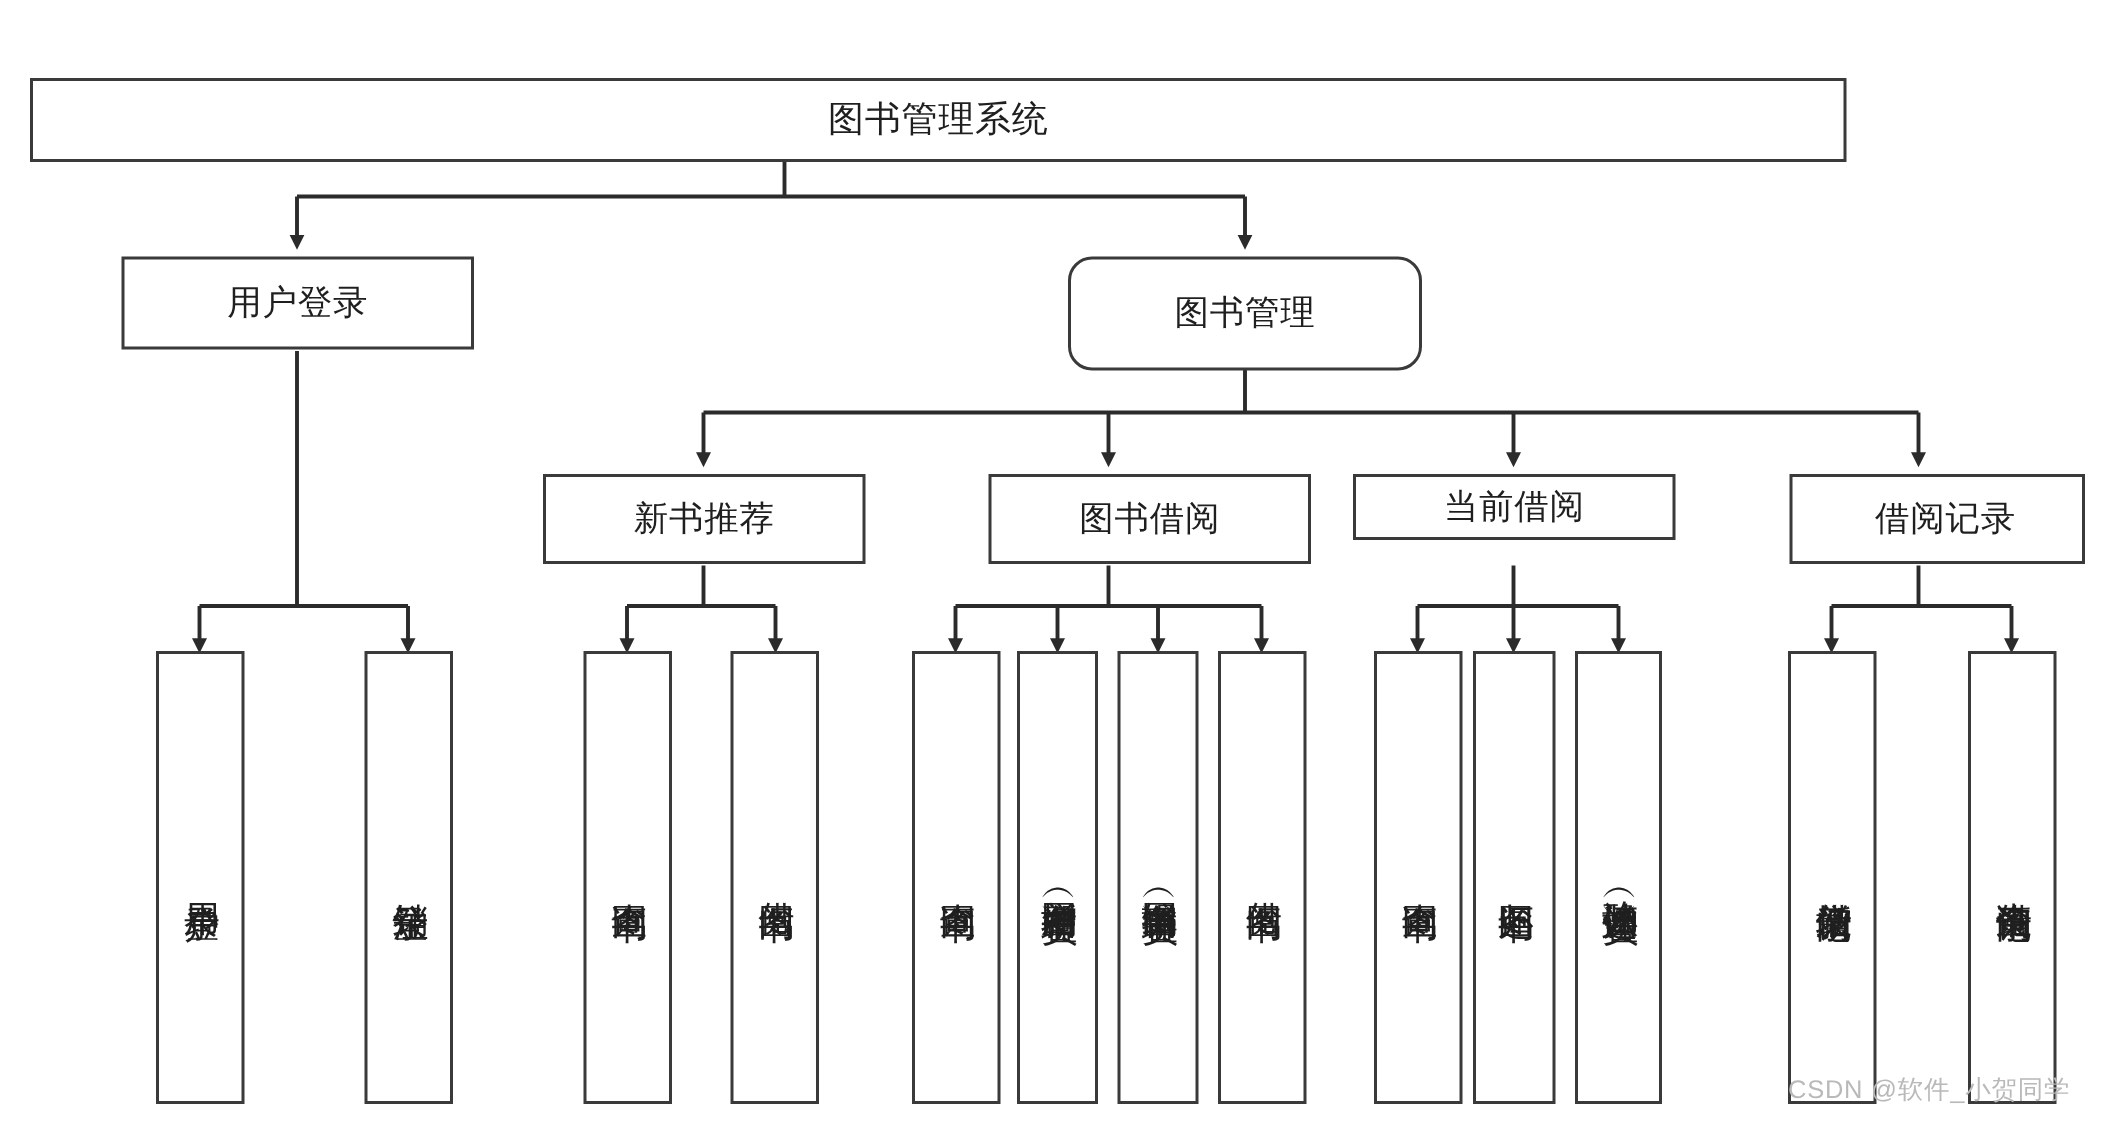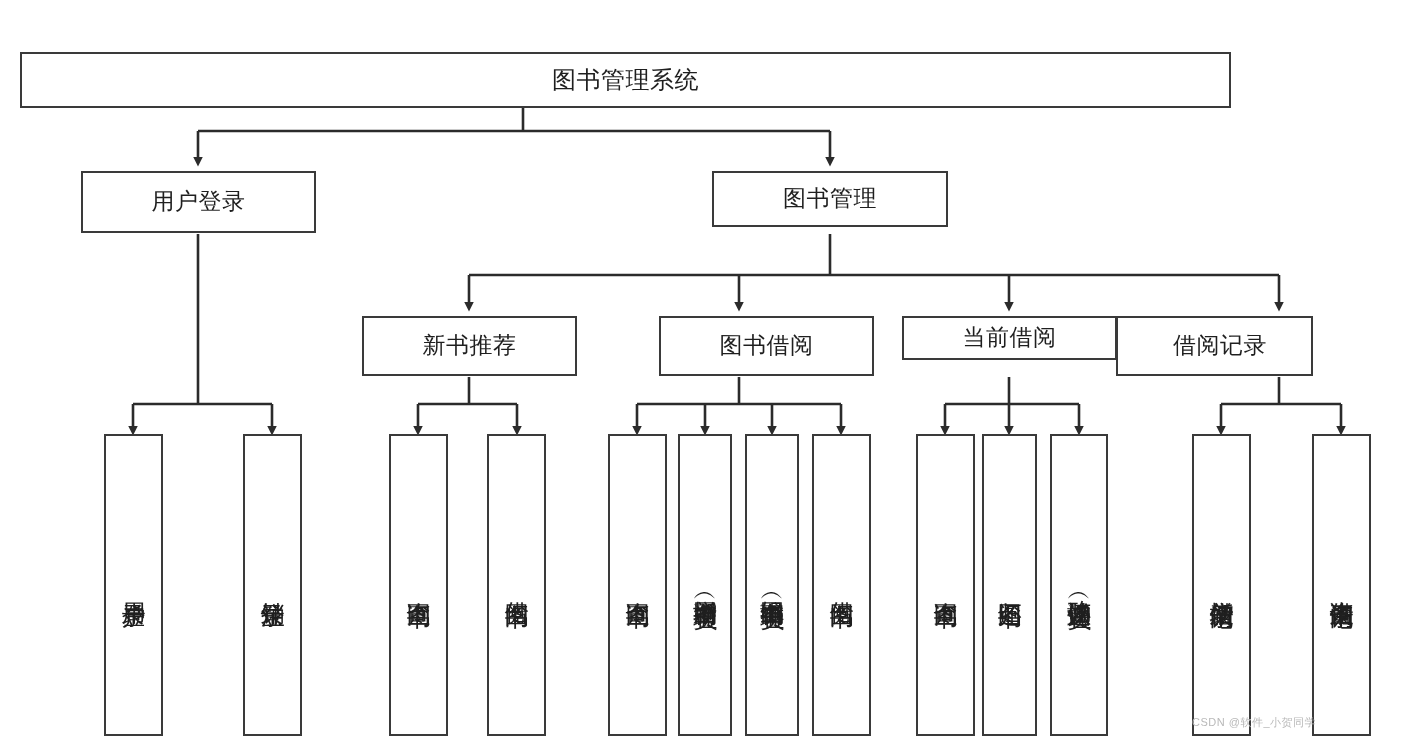--- a/index.html
+++ b/index.html
@@ -58,21 +58,21 @@
     writing-mode: vertical-rl;
     text-orientation: upright;
     font-size: 24px;
     line-height: 1.02;
     letter-spacing: 1px;
     max-height: 100%;
     white-space: nowrap;
   }
   .watermark {
     position: absolute;
-    font-size: 11px;
+    font-size: 17px;
     color: #b9b9b9;
     white-space: nowrap;
     z-index: 5;
     letter-spacing: 0.5px;
   }
 </style>
 </head>
 <body>
 
 <div id="canvas">
@@ -128,37 +128,37 @@
   </svg>
 
   <div class="node root h-node" style="left:20px; top:12px; width:1211px; height:56px;margin-top:40px;">
     <span class="lbl">图书管理系统</span>
   </div>
 
   <div class="node h-node" style="left:81px; top:171px; width:235px; height:62px;">
     <span class="lbl">用户登录</span>
   </div>
 
-  <div class="node h-node" style="left:712px; top:171px; width:236px; height:56px;">
+  <div class="node h-node" style="left:712px; top:171px; width:236px; height:76px;border-radius:16px;">
     <span class="lbl">图书管理</span>
   </div>
 
   <div class="node h-node" style="left:362px; top:316px; width:215px; height:60px;">
     <span class="lbl">新书推荐</span>
   </div>
 
   <div class="node h-node" style="left:632px; top:316px; width:215px; height:60px;margin-left:27px;">
     <span class="lbl">图书借阅</span>
   </div>
 
   <div class="node h-node" style="left:902px; top:316px; width:215px; height:44px;">
     <span class="lbl">当前借阅</span>
   </div>
 
-  <div class="node h-node" style="left:1116px; top:316px; width:197px; height:60px;padding-left:11px;">
+  <div class="node h-node" style="left:1193px; top:316px; width:197px; height:60px;padding-left:11px;">
     <span class="lbl">借阅记录</span>
   </div>
 
   <div class="node v-node" style="left:104px; top:434px; width:59px; height:302px;">
     <span class="lbl">用户登录</span>
   </div>
 
   <div class="node v-node" style="left:243px; top:434px; width:59px; height:302px;">
     <span class="lbl">注销登录</span>
   </div>

